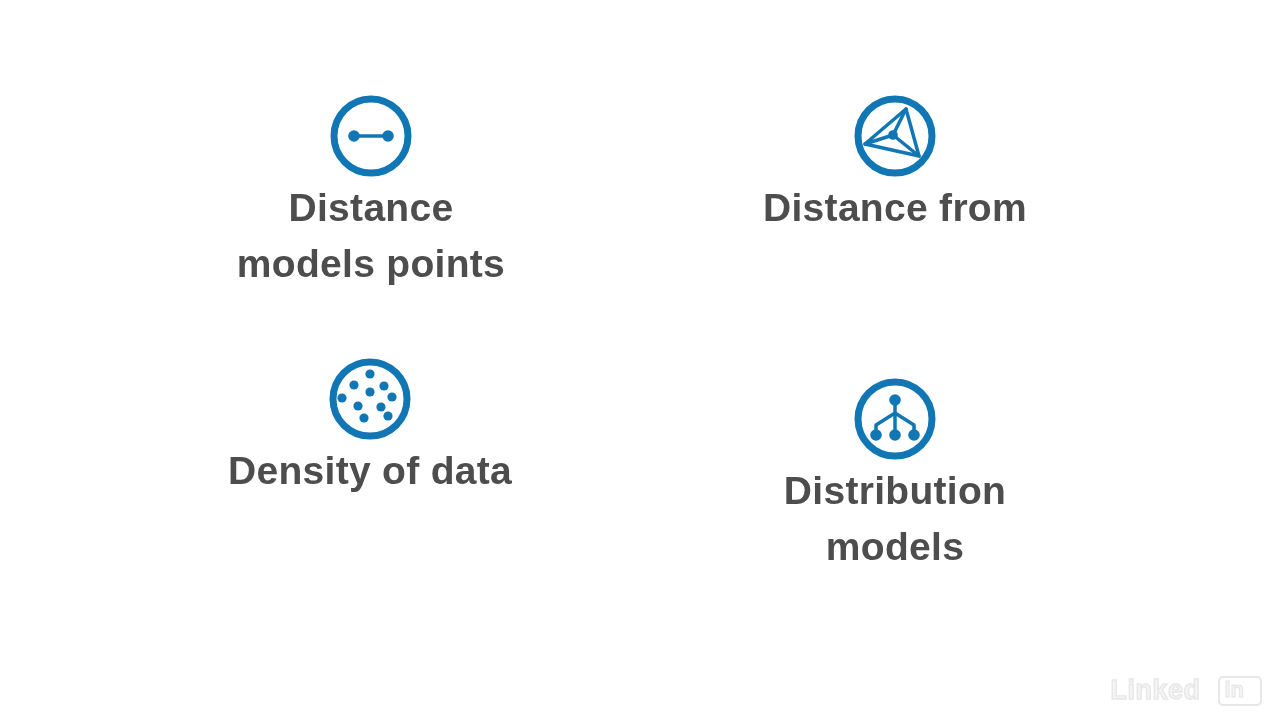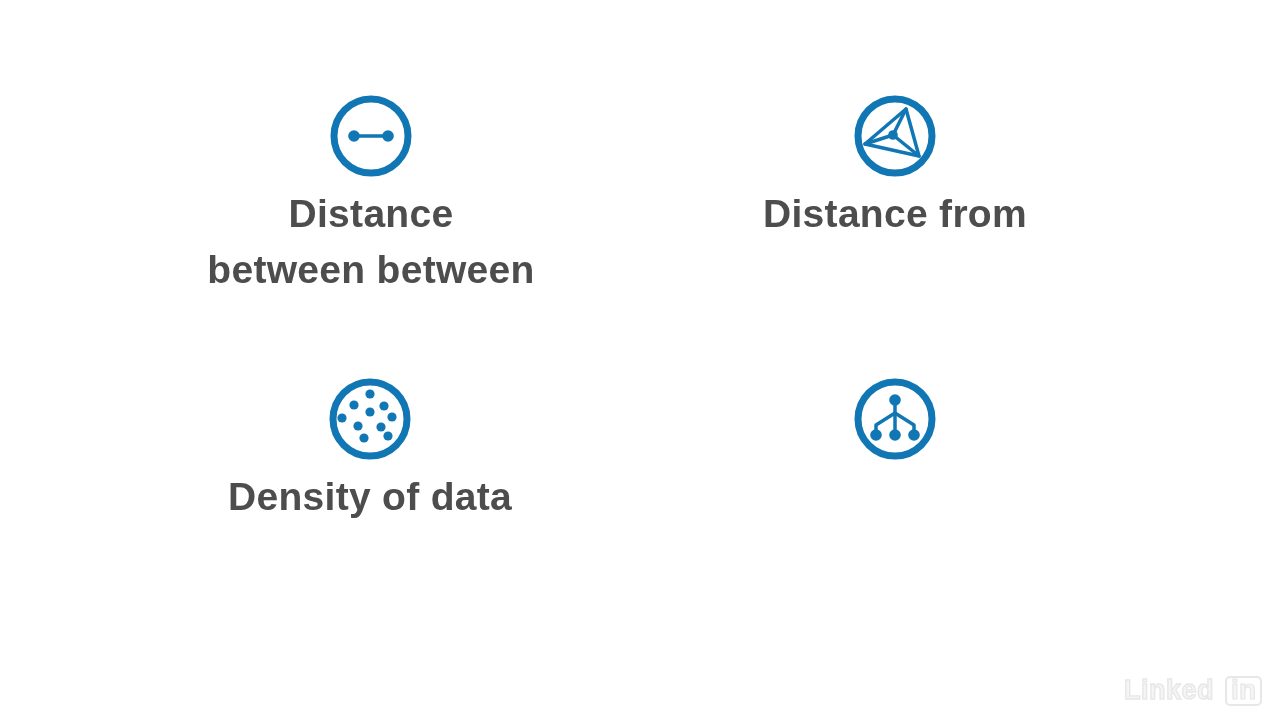--- a/index.html
+++ b/index.html
@@ -27,77 +27,76 @@
     width:480px;
     display:flex;
     flex-direction:column;
     align-items:center;
   }
   .cell svg{
     width:88px;height:88px;
     display:block;
   }
   .label{
-    margin-top:6px;
     text-align:center;
     font-size:39px;
     font-weight:bold;
     line-height:56px;
     letter-spacing:.3px;
     color:var(--text);
   }
   .ring{fill:none;stroke:var(--accent);stroke-width:7;}
   .stroke{fill:none;stroke:var(--accent);stroke-width:3.5;stroke-linejoin:round;stroke-linecap:round;}
   .dot{fill:var(--accent);}
   .cell-1{left:131px;top:92px;}
   .cell-2{left:655px;top:92px;justify-content:center;}
-  .cell-3{left:130px;top:375px;}
+  .cell-3{left:130px;top:355px;}
   .cell-4{left:655px;top:375px;}
   .watermark{
     position:absolute;
     right:18px;
     bottom:14px;
     display:flex;
     align-items:center;
-    gap:11px;
+    gap:18px;
     user-select:none;
   }
   .wm-text{
     font-size:27px;
     font-weight:bold;
     letter-spacing:.5px;
     color:#f5f5f5;
     -webkit-text-stroke:1.4px var(--watermark);
   }
   .wm-badge{
-    font-size:28px;
+    font-size:22px;
     font-weight:bold;
     color:#f5f5f5;
     -webkit-text-stroke:1.2px var(--watermark);
     border:2.5px solid var(--watermark);
     border-radius:5px;
-    padding:0 4px 2px 4px;
+    padding:0 16px 2px 4px;
     line-height:24px;
   }
 </style>
 </head>
 <body>
 
 <div class="slide">
 
   <div class="cell cell-1">
     <svg viewBox="0 0 88 88" aria-hidden="true">
       <circle class="ring" cx="44" cy="44" r="37"></circle>
       <line class="stroke" x1="27" y1="44" x2="61" y2="44"></line>
       <circle class="dot" cx="27" cy="44" r="5.8"></circle>
       <circle class="dot" cx="61" cy="44" r="5.8"></circle>
     </svg>
     <div class="label">
       <div>Distance</div>
-      <div>between between</div>
+      <div>models points</div>
     </div>
   </div>
 
   <div class="cell cell-2">
     <svg viewBox="0 0 88 88" aria-hidden="true">
       <circle class="ring" cx="44" cy="44" r="37"></circle>
       <polygon class="stroke" points="55,17 14,52 68,64"></polygon>
       <line class="stroke" x1="42" y1="43" x2="55" y2="17"></line>
       <line class="stroke" x1="42" y1="43" x2="14" y2="52"></line>
       <line class="stroke" x1="42" y1="43" x2="68" y2="64"></line>
@@ -130,20 +129,24 @@
   <div class="cell cell-4">
     <svg viewBox="0 0 88 88" aria-hidden="true">
       <circle class="ring" cx="44" cy="44" r="37"></circle>
       <polyline class="stroke" points="25,58 25,50 44,38 63,50 63,58"></polyline>
       <line class="stroke" x1="44" y1="27" x2="44" y2="58"></line>
       <circle class="dot" cx="44" cy="25" r="5.8"></circle>
       <circle class="dot" cx="25" cy="60" r="5.8"></circle>
       <circle class="dot" cx="44" cy="60" r="5.8"></circle>
       <circle class="dot" cx="63" cy="60" r="5.8"></circle>
     </svg>
+    <div class="label">
+      <div>Distribution</div>
+      <div>models</div>
+    </div>
   </div>
 
   <div class="watermark">
     <span class="wm-text">Linked</span>
     <span class="wm-badge">in</span>
   </div>
 
 </div>
 
 </body></html>

